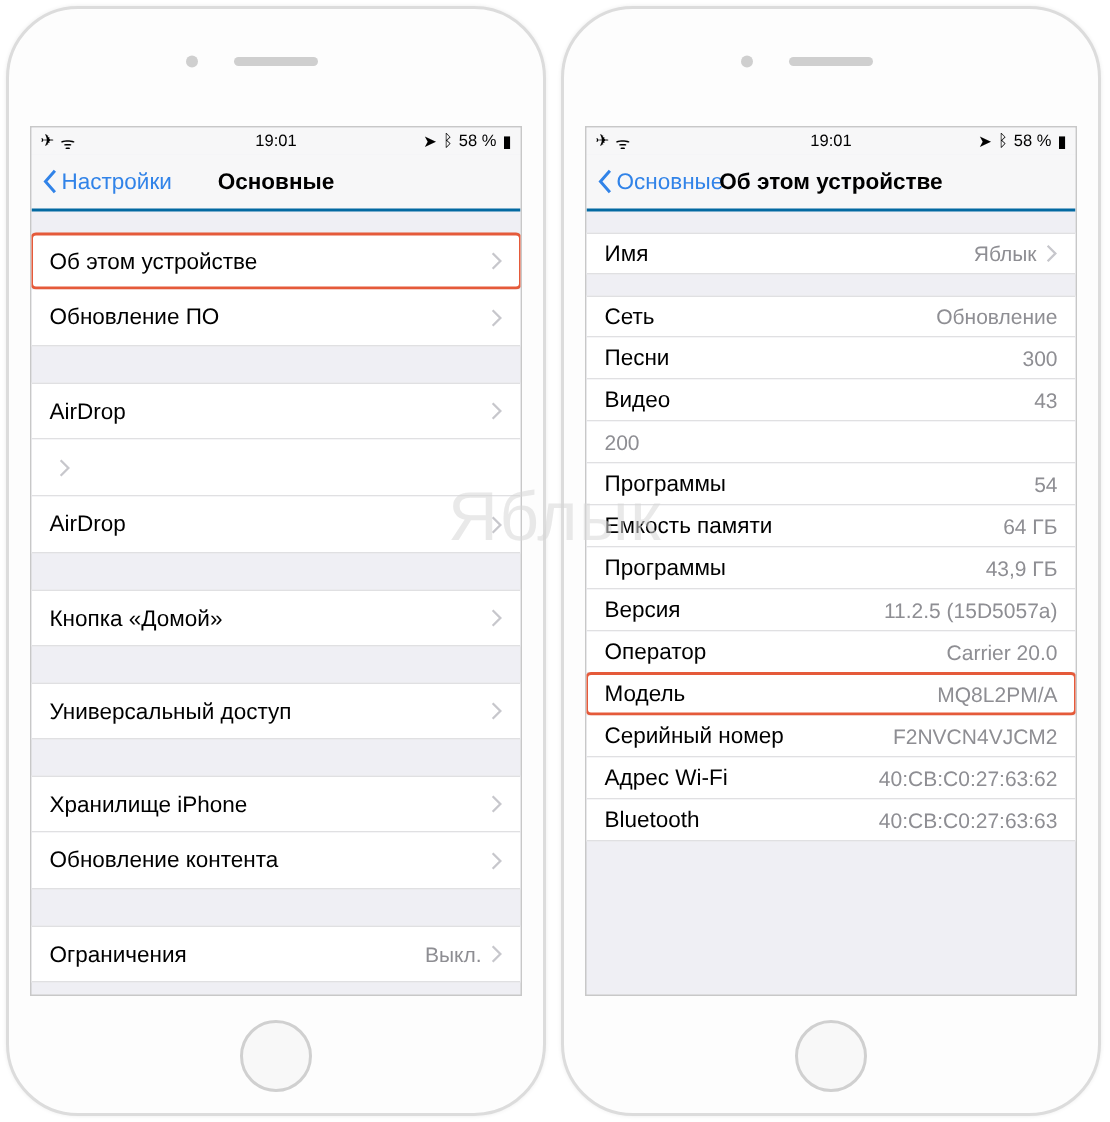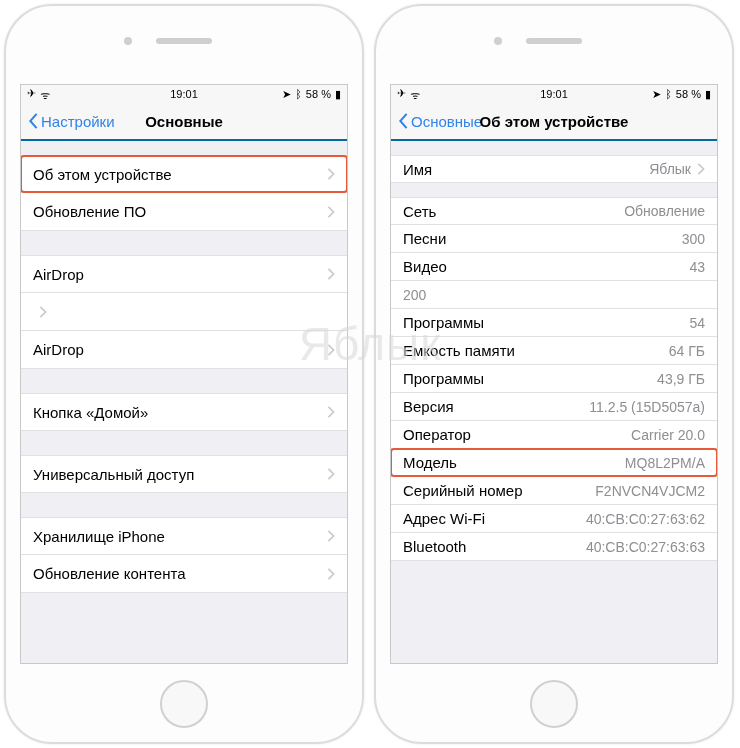--- a/index.html
+++ b/index.html
@@ -142,20 +142,31 @@
           <div class="cell">
             <span class="label">Обновление контента</span>
             <span class="chev">
               <svg viewBox="0 0 8 14">
                 <polyline points="1,1 7,7 1,13" fill="none" stroke="#c7c7cc" stroke-width="1.8"></polyline>
               </svg>
             </span>
           </div>
         </div>
       <div class="group-gap"></div>
+      <div id="lg6">
+          <div class="cell">
+            <span class="label">Ограничения</span>
+            <span class="value">Выкл.</span>
+            <span class="chev">
+              <svg viewBox="0 0 8 14">
+                <polyline points="1,1 7,7 1,13" fill="none" stroke="#c7c7cc" stroke-width="1.8"></polyline>
+              </svg>
+            </span>
+          </div>
+        </div>
     </div>
   </div>
   <div class="homebtn"></div>
 </div>
 
 <div class="phone right">
   <div class="camera"></div>
   <div class="speaker"></div>
   <div class="screen tight">
     <div class="status">

